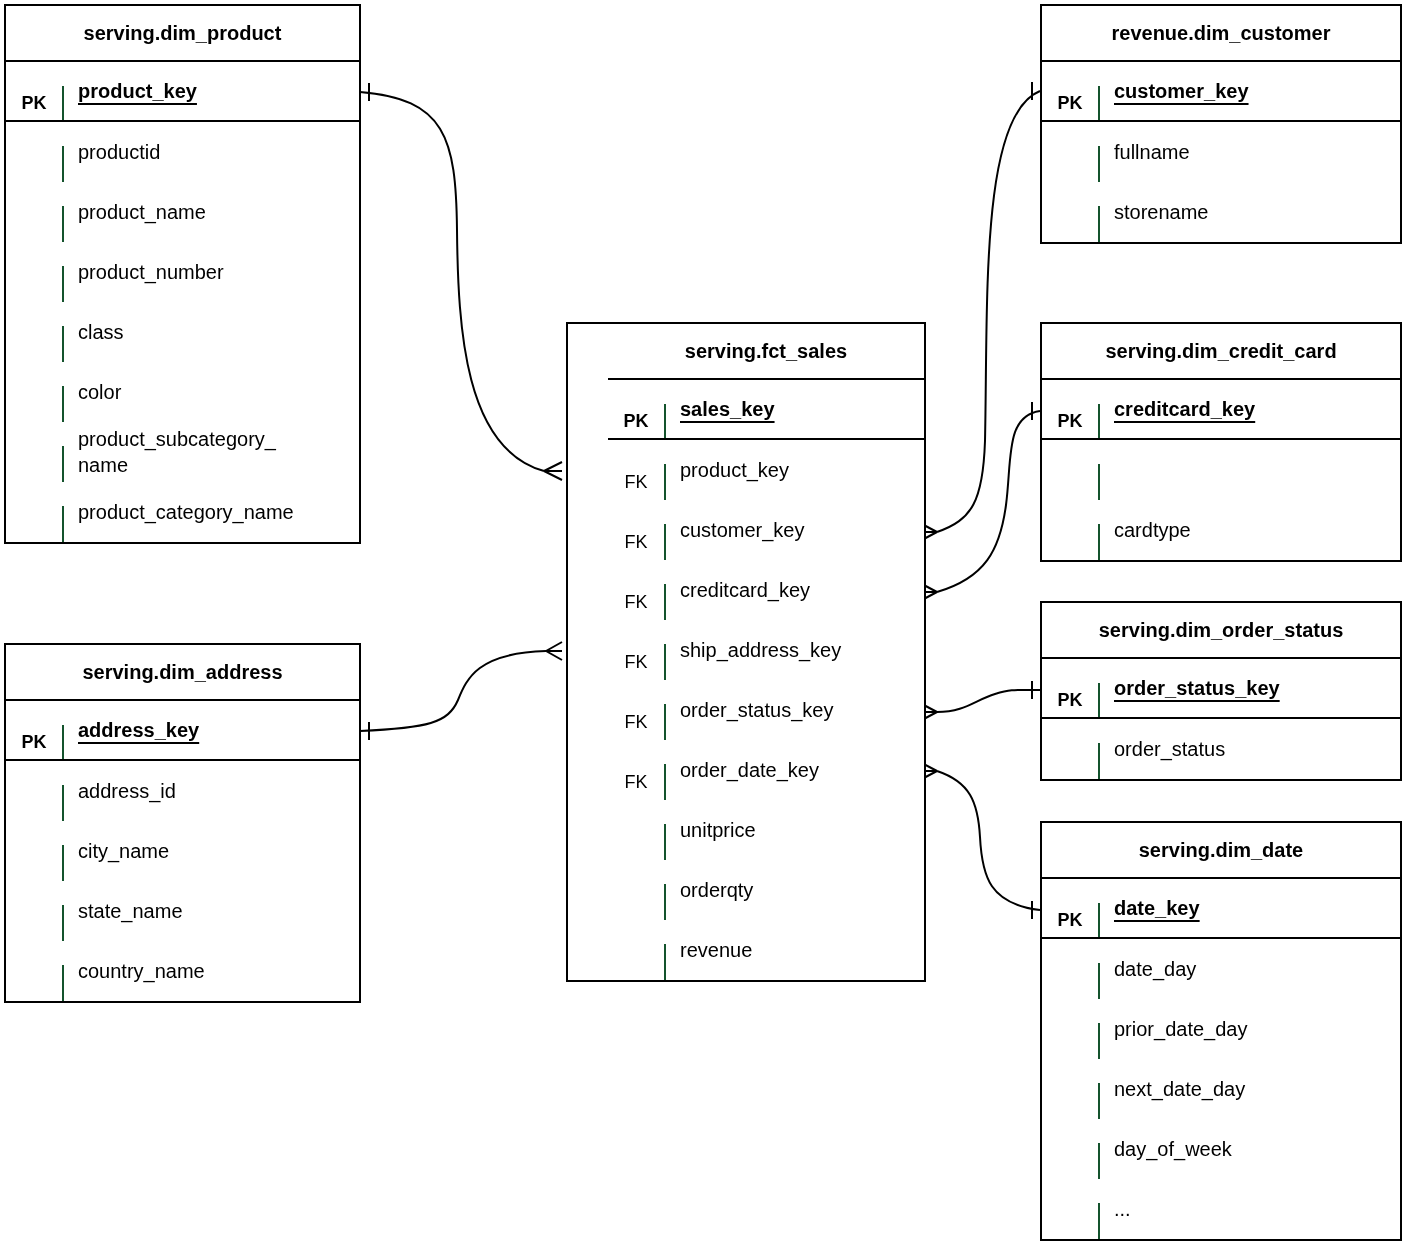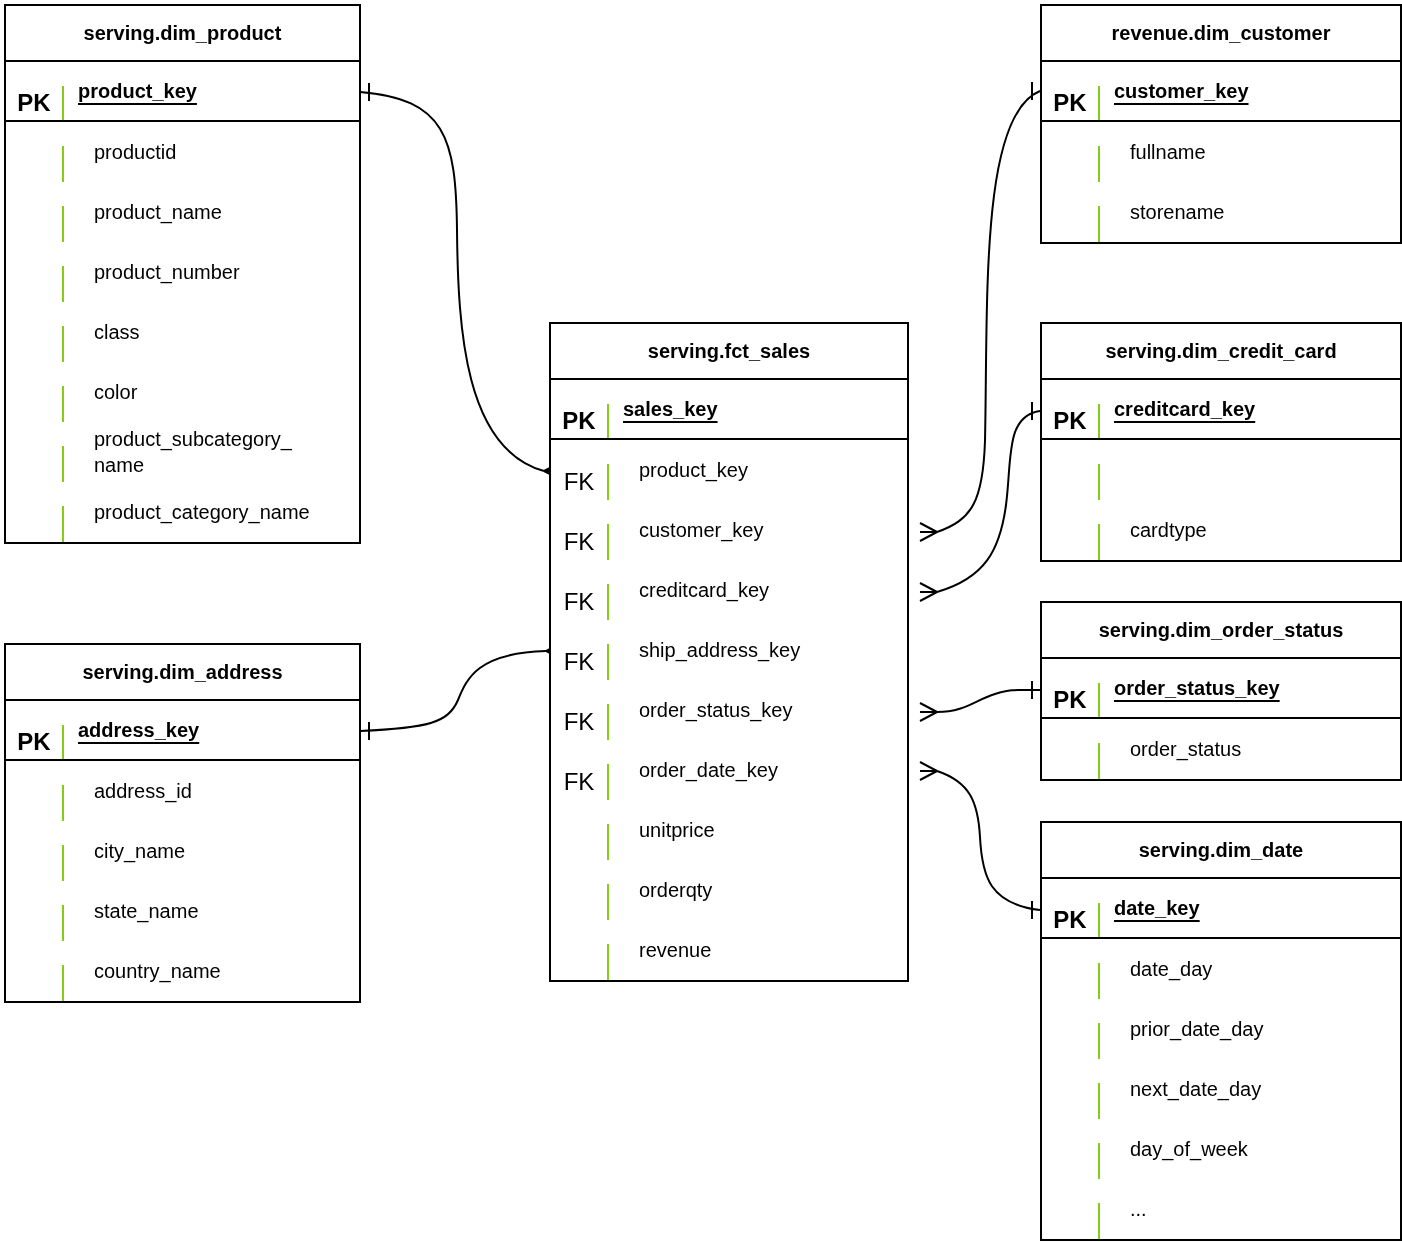--- a/index.html
+++ b/index.html
@@ -28,37 +28,37 @@
     box-sizing: border-box;
   }
   .pkrow {
     display: flex;
     height: 60px;
     border-bottom: 2px solid #000000;
     box-sizing: border-box;
   }
   .kc {
     width: 58px; flex: 0 0 58px;
-    border-right: 2px solid #84cc16;
+    border-right: 2px solid #14532d;
     display: flex; align-items: center; justify-content: center;
-    font-size: 24px;
+    font-size: 18px;
     box-sizing: border-box;
     margin-top: 24px;
   }
   .pk-label { font-weight: bold; }
   .pkf {
     flex: 1;
     display: flex; align-items: center;
     padding-left: 14px;
     font-size: 20px; font-weight: bold;
     text-decoration: underline;
     text-decoration-thickness: 2px;
     text-underline-offset: 5px;
   }
-  .brow { display: flex; height: 60px; gap: 16px; }
+  .brow { display: flex; height: 60px; }
   .fld {
     flex: 1;
     display: flex; align-items: center;
     padding-left: 14px;
     font-size: 20px;
     line-height: 26px;
     white-space: pre-line;
   }
   svg.links {
     position: absolute; left: 0; top: 0;
@@ -160,21 +160,21 @@
     <div class="brow">
       <div class="kc"></div>
       <div class="fld">state_name</div>
     </div>
     <div class="brow">
       <div class="kc"></div>
       <div class="fld">country_name</div>
     </div>
   </div>
 
-  <div class="erd-table" style="left:549px;top:322px;width:360px;">
+  <div class="erd-table" style="left:566px;top:322px;width:360px;padding-left:40px;">
     <div class="ttl">serving.fct_sales</div>
     <div class="pkrow">
       <div class="kc pk-label">PK</div>
       <div class="pkf">sales_key</div>
     </div>
     <div class="brow">
       <div class="kc">FK</div>
       <div class="fld">product_key</div>
     </div>
     <div class="brow">

